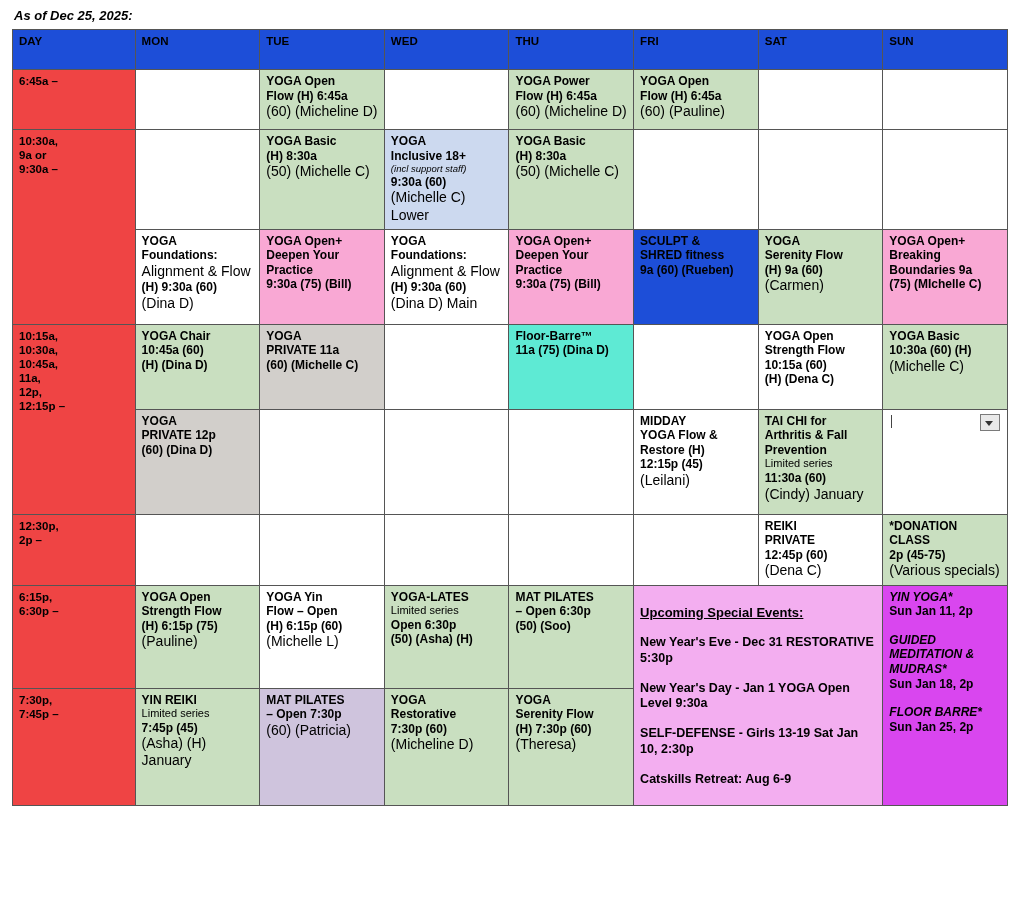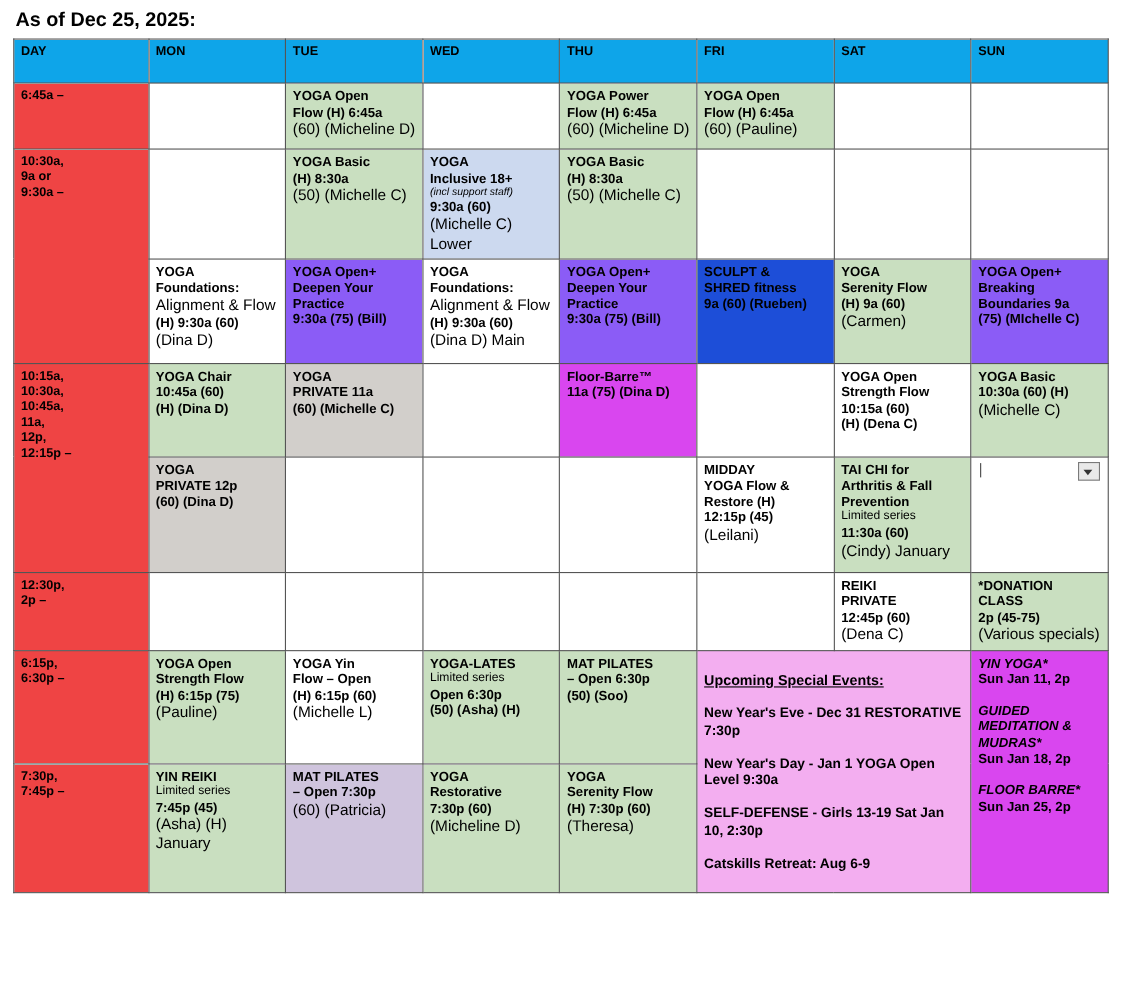--- a/index.html
+++ b/index.html
@@ -1,31 +1,31 @@
 <!DOCTYPE html>
 <html><head>
 <meta charset="utf-8">
 <style>
   html,body{margin:0;padding:0;background:#ffffff;}
   body{width:1024px;height:913px;font-family:"Liberation Sans",sans-serif;color:#000;}
   #page{position:relative;width:1024px;height:913px;box-sizing:border-box;padding:6px 12px 0 12px;}
-  .asof{font-size:18px;font-weight:bold;margin:2px 0 6px 2px;}
+  .asof{font-size:13px;font-weight:bold;font-style:italic;margin:2px 0 6px 2px;}
   table.sched{border-collapse:collapse;table-layout:fixed;width:996px;border:1.5px solid #000;}
   table.sched td,table.sched th{border:1px solid #555;vertical-align:top;padding:4px 5px 5px 6px;font-size:11.5px;line-height:1.22;overflow:hidden;}
-  thead th{background:#0ea5e9;font-weight:bold;font-size:12.5px;height:30px;vertical-align:middle;text-align:left;}
+  thead th{background:#1d4ed8;font-weight:bold;font-size:12.5px;height:30px;vertical-align:middle;text-align:left;}
   col.c0{width:122px;}
   col.cd{width:124px;}
   td.timecell{background:#ef4444;font-weight:bold;font-size:12px;}
   
   .bg-green{background:#c9dfc0;}
   .bg-blue{background:#ccd9ef;}
-  .bg-orange{background:#8b5cf6;}
+  .bg-orange{background:#f9a8d4;}
   .bg-peach{background:#1d4ed8;}
   .bg-gray{background:#d2cfcb;}
-  .bg-pink{background:#d946ef;}
+  .bg-pink{background:#5eead4;}
   .bg-pink2{background:#d946ef;}
   .bg-magenta{background:#f3aef0;}
   .bg-purple{background:#cfc4dd;}
   .bg-white{background:#ffffff;}
   .sm{font-size:14px;font-weight:normal;}
   .sm-i{font-size:9.5px;font-style:italic;font-weight:normal;}
   .lead{font-weight:bold;font-size:12px;}
   .plain{font-weight:normal;font-size:11px;}
   .events p{margin:15px 0 13px 0;font-weight:bold;font-size:12.5px;}
   .events .hd{text-decoration:underline;font-size:13px;margin-bottom:14px;}
@@ -277,21 +277,21 @@
             <div class="lead">(50) (Asha) (H)</div>
           </td>
           <td class="bg-green">
             <div class="lead">MAT PILATES</div>
             <div class="lead">– Open 6:30p</div>
             <div class="lead">(50) (Soo)</div>
           </td>
           <td class="bg-magenta" colspan="2" rowspan="2">
             <div class="events">
               <p class="hd">Upcoming Special Events:</p>
-              <p>New Year's Eve - Dec 31 RESTORATIVE 7:30p</p>
+              <p>New Year's Eve - Dec 31 RESTORATIVE 5:30p</p>
               <p>New Year's Day - Jan 1 YOGA Open Level 9:30a</p>
               <p>SELF-DEFENSE - Girls 13-19 Sat Jan 10, 2:30p</p>
               <p>Catskills Retreat: Aug 6-9</p>
             </div>
           </td>
           <td class="bg-pink2" rowspan="2">
             <div class="sun-specials">
               <p><span class="it">YIN YOGA*</span><br><span>Sun Jan 11, 2p</span></p>
               <p><span class="it">GUIDED MEDITATION  &amp; MUDRAS*</span><br><span>Sun Jan 18, 2p</span></p>
               <p><span class="it">FLOOR BARRE*</span><br><span>Sun Jan 25, 2p</span></p>

